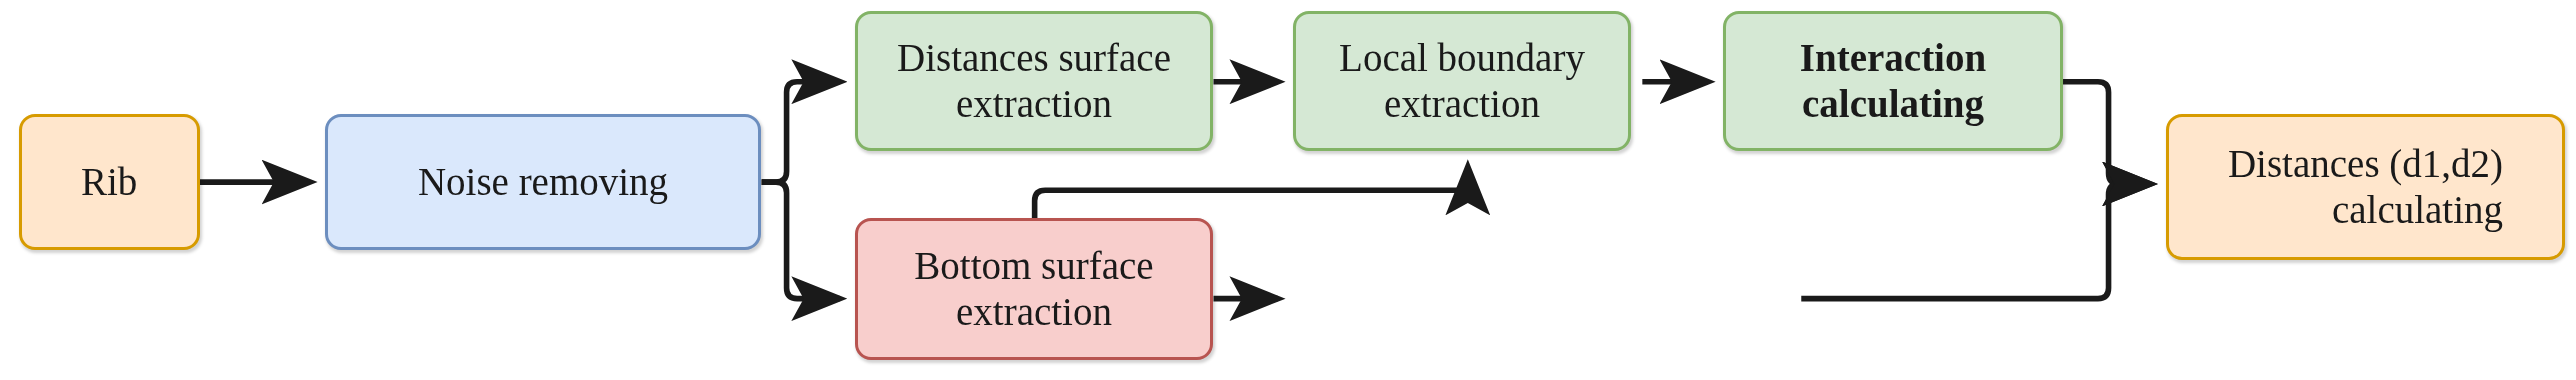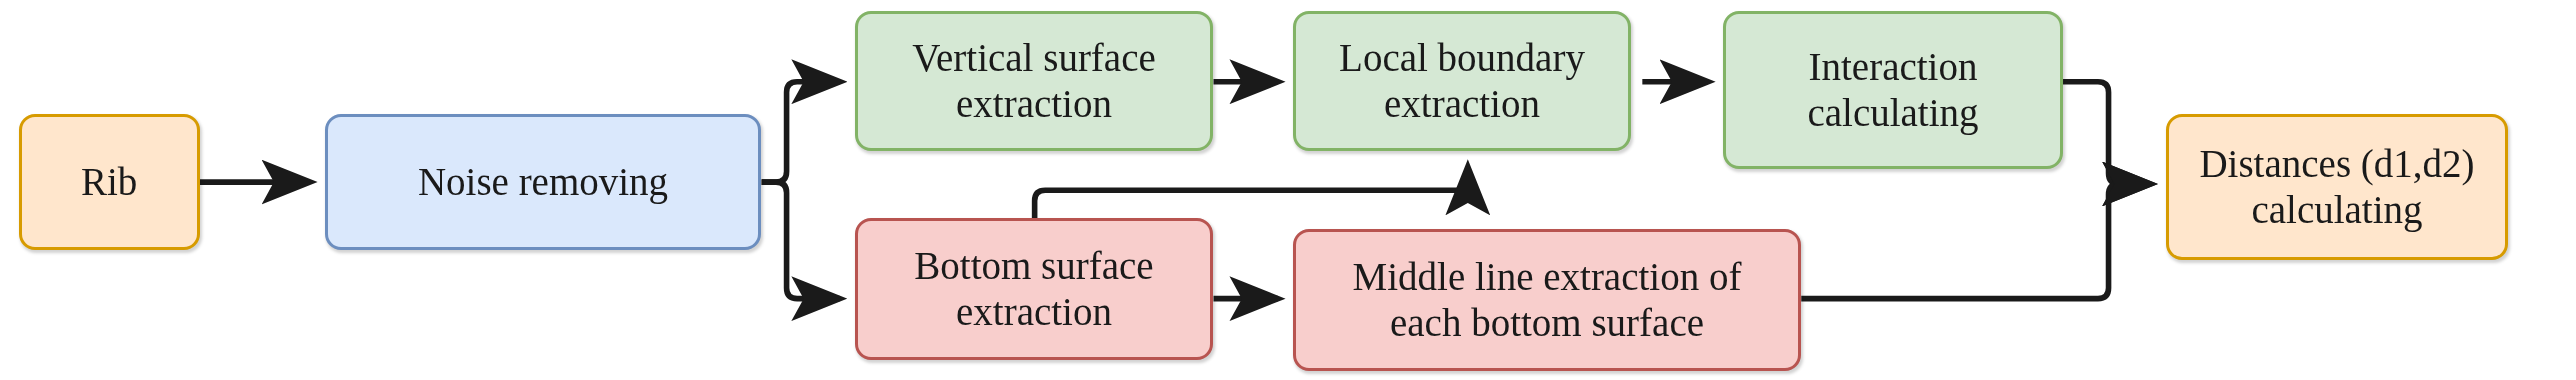--- a/index.html
+++ b/index.html
@@ -44,24 +44,24 @@
   .n-orange { background: #ffe6cc; border-color: #d79b00; }
   .n-blue   { background: #dae8fc; border-color: #6c8ebf; }
   .n-green  { background: #d5e8d4; border-color: #82b366; }
   .n-red    { background: #f8cecc; border-color: #b85450; }
 
   
   #node-rib              { left: 18.7px;   top: 114px; width: 181px; height: 136px; }
   #node-noise-removing   { left: 325px;  top: 114px; width: 436px; height: 136px; }
   #node-vertical-surface { left: 855px; top: 11.2px;  width: 358px; height: 140px; }
   #node-local-boundary   { left: 1293px; top: 11.2px;  width: 338px; height: 140px; }
-  #node-interaction      { left: 1723px; top: 11.2px;  width: 340px; height: 158px; }
+  #node-interaction      { left: 1723px; top: 11.2px;  width: 340px; height: 140px; font-weight: bold; }
   #node-bottom-surface   { left: 855px; top: 218px; width: 358px; height: 142px; }
   #node-middle-line      { left: 1293px; top: 229px; width: 508px; height: 142px; }
-  #node-distances        { left: 2166px; top: 114px; width: 342px; height: 146px; }
+  #node-distances        { left: 2166px; top: 114px; width: 399px; height: 146px; text-align: right; }
 </style>
 </head>
 <body>
 
 <div id="canvas">
 
   <svg id="edges" viewBox="0 0 4133 611" width="2576" height="381" xmlns="http://www.w3.org/2000/svg">
     <defs>
       <marker id="arrowhead" markerWidth="10" markerHeight="8" refX="8.6" refY="4" orient="auto" markerUnits="strokeWidth">
         <path d="M0,0 L10,4 L0,8 L2.2,4 Z" fill="#1a1a1a"></path>
@@ -91,43 +91,39 @@
 
   <div class="node n-blue" id="node-noise-removing">
     <span class="label">Noise removing</span>
   </div>
 
   <div class="node n-orange" id="node-rib">
     <span class="label">Rib</span>
   </div>
 
   <div class="node n-green" id="node-vertical-surface">
-    <span class="label">Vertical surface
+    <span class="label">Distances surface
 extraction</span>
   </div>
 
   <div class="node n-green" id="node-local-boundary">
     <span class="label">Local boundary
 extraction</span>
   </div>
 
   <div class="node n-green" id="node-interaction">
     <span class="label">Interaction
 calculating</span>
   </div>
 
   <div class="node n-red" id="node-bottom-surface">
     <span class="label">Bottom surface
 extraction</span>
   </div>
 
-  <div class="node n-red" id="node-middle-line">
-    <span class="label">Middle line extraction of
-each bottom surface</span>
-  </div>
 
   <div class="node n-orange" id="node-distances">
     <span class="label">Distances (d1,d2)
 calculating</span>
   </div>
 
 </div>
 
 
 </body></html>

